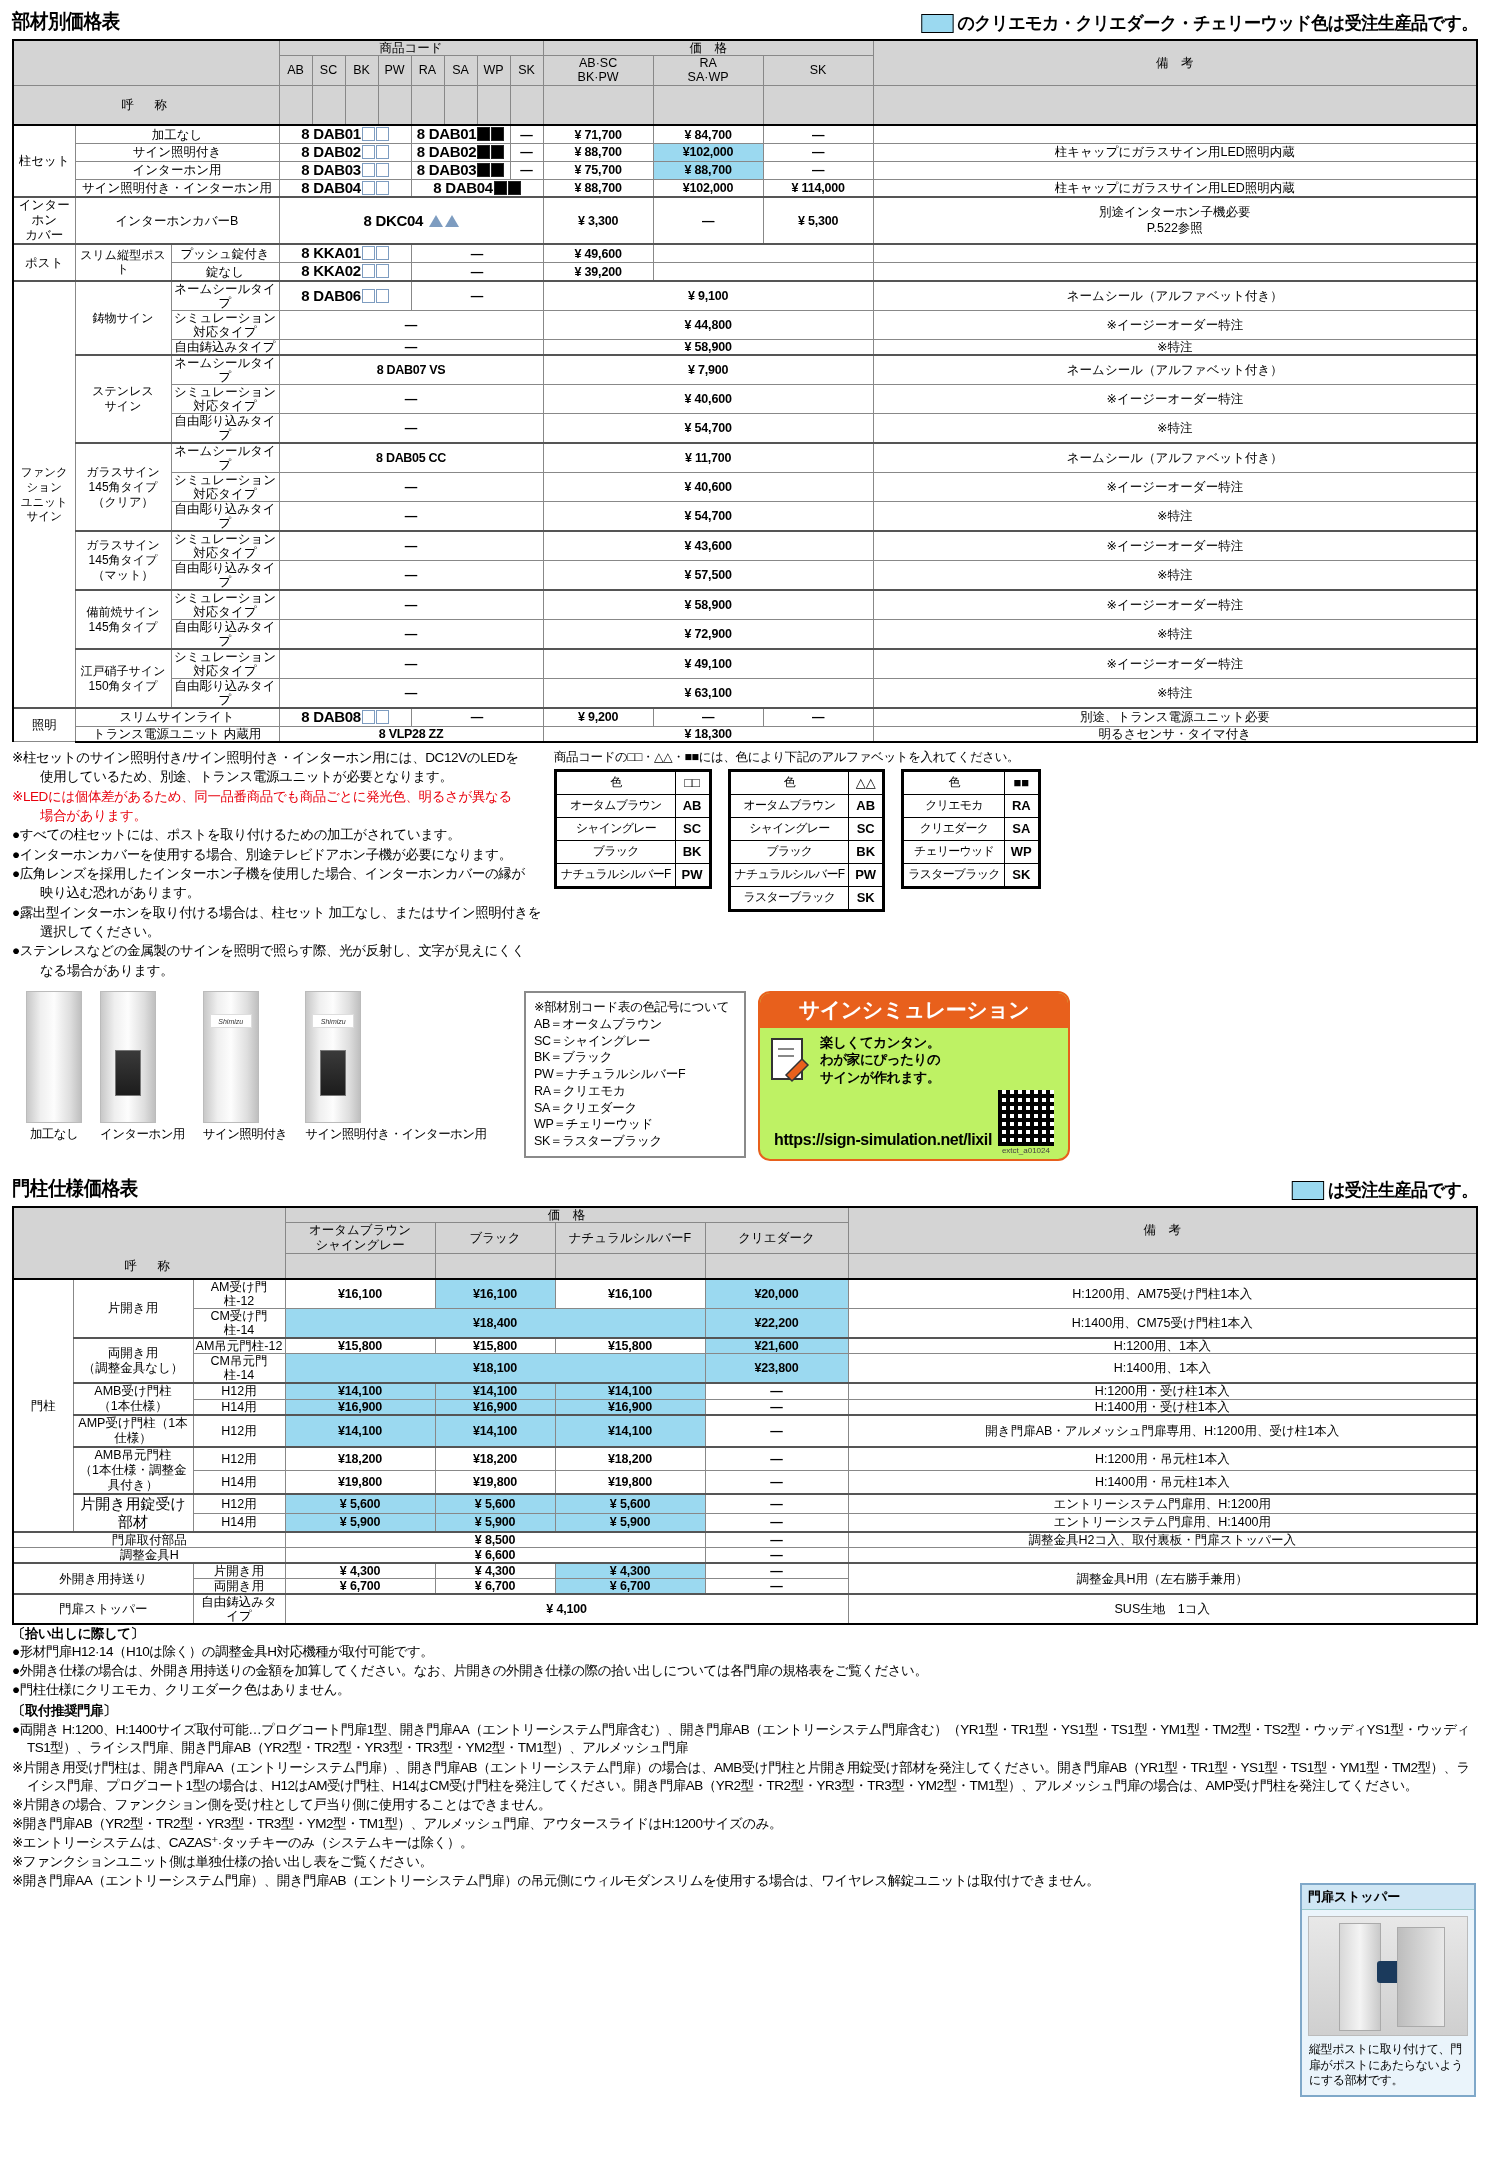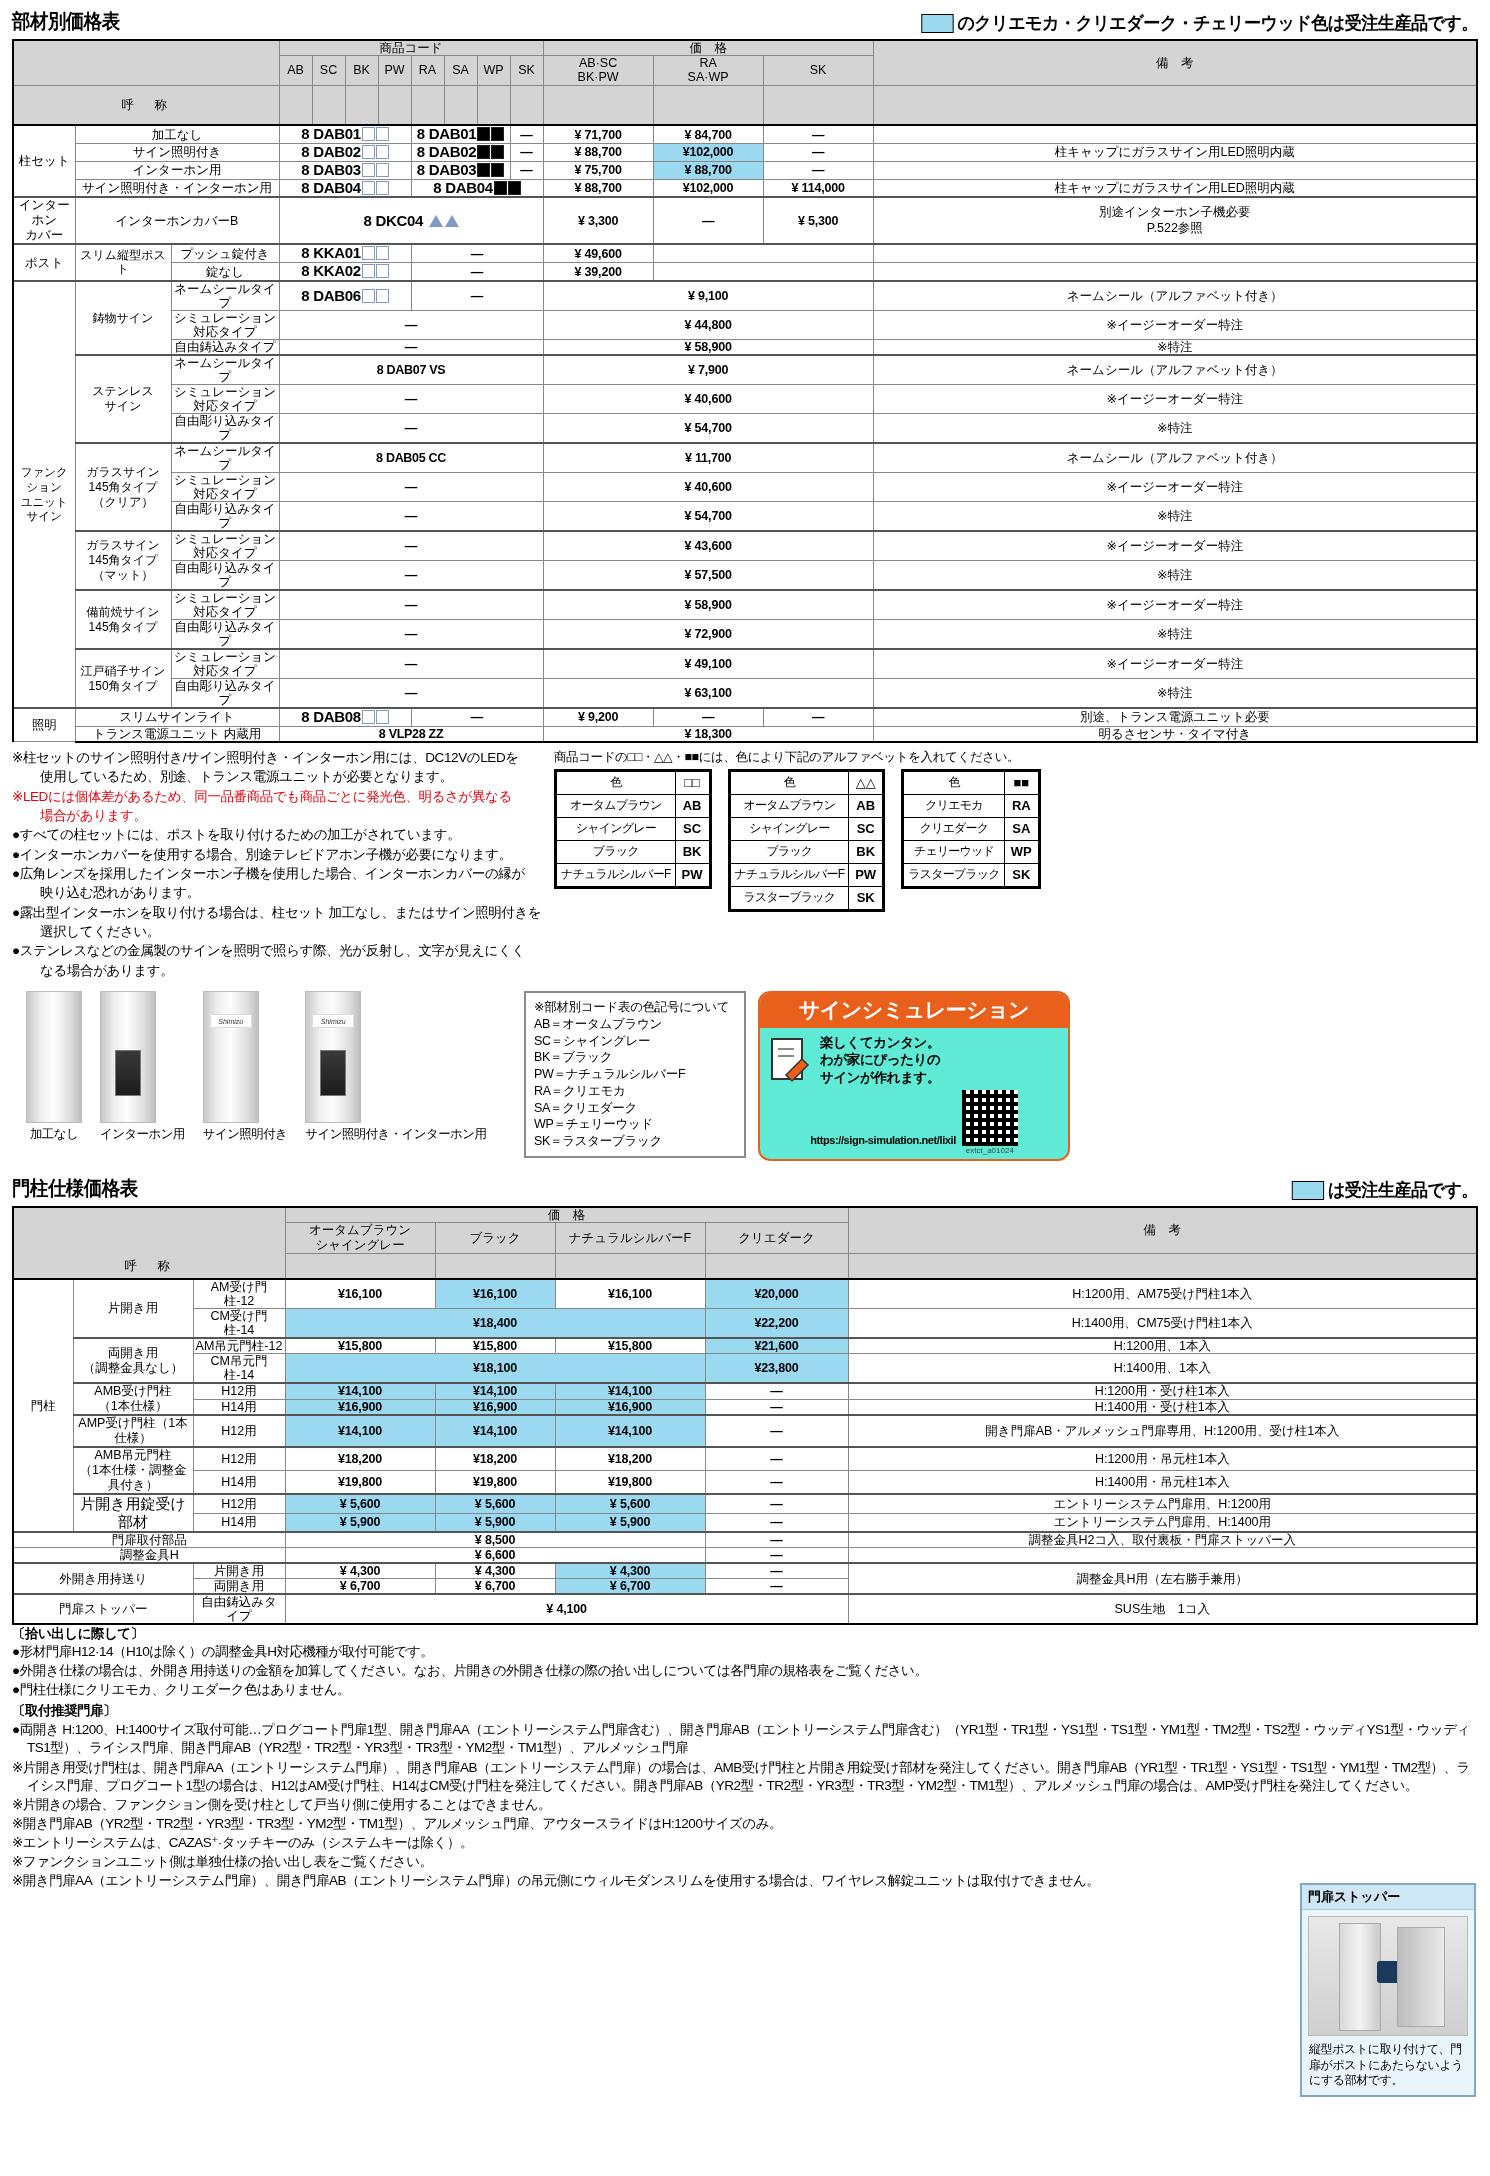--- a/index.html
+++ b/index.html
@@ -74,26 +74,26 @@
   table.clr td.cd  { font-weight:bold; font-size:13px; width:34px; }
   .clr-wrap { border:2px solid #000; display:inline-block; }
 
   
   .codebox {
     border:2px solid #8a8a8a; background:#fff;
     font-size:12.5px; line-height:1.34; padding:6px 8px; letter-spacing:-.3px;
   }
 
   
-  .simbox { border:2.5px solid #e8601c; border-radius:12px; background:#5eead4; overflow:hidden; }
+  .simbox { border:2.5px solid #e8601c; border-radius:12px; background:#bef264; overflow:hidden; }
   .sim-top { background:#e8601c; color:#fff; font-weight:bold; font-size:21px;
              text-align:center; padding:3px 0 4px; letter-spacing:-.5px; }
   .sim-mid { display:flex; align-items:center; padding:4px 6px 0; gap:6px; }
   .sim-txt { font-size:13.5px; font-weight:bold; line-height:1.3; letter-spacing:-.4px; }
-  .sim-url { font-size:11px; font-weight:bold; text-align:right; padding:0 0 2px; letter-spacing:-.4px;margin-top:36px;}
+  .sim-url { font-size:16px; font-weight:bold; text-align:right; padding:0 0 2px; letter-spacing:-.4px;margin-top:36px;}
   .qr { width:56px; height:56px; background:
       repeating-linear-gradient(0deg,#000 0 4px,#fff 4px 8px),
       repeating-linear-gradient(90deg,#000 0 4px,transparent 4px 8px);
       background-blend-mode:multiply; }
   .qrlbl{ font-size:8px; text-align:center; color:#444; }
 
   
   .photos { display:flex; gap:0; align-items:flex-end; }
   .photo-item { text-align:center; }
   .post-img { background:linear-gradient(90deg,#c8c8c8 0%,#efefef 25%,#fdfdfd 50%,#dedede 80%,#bfbfbf 100%);

